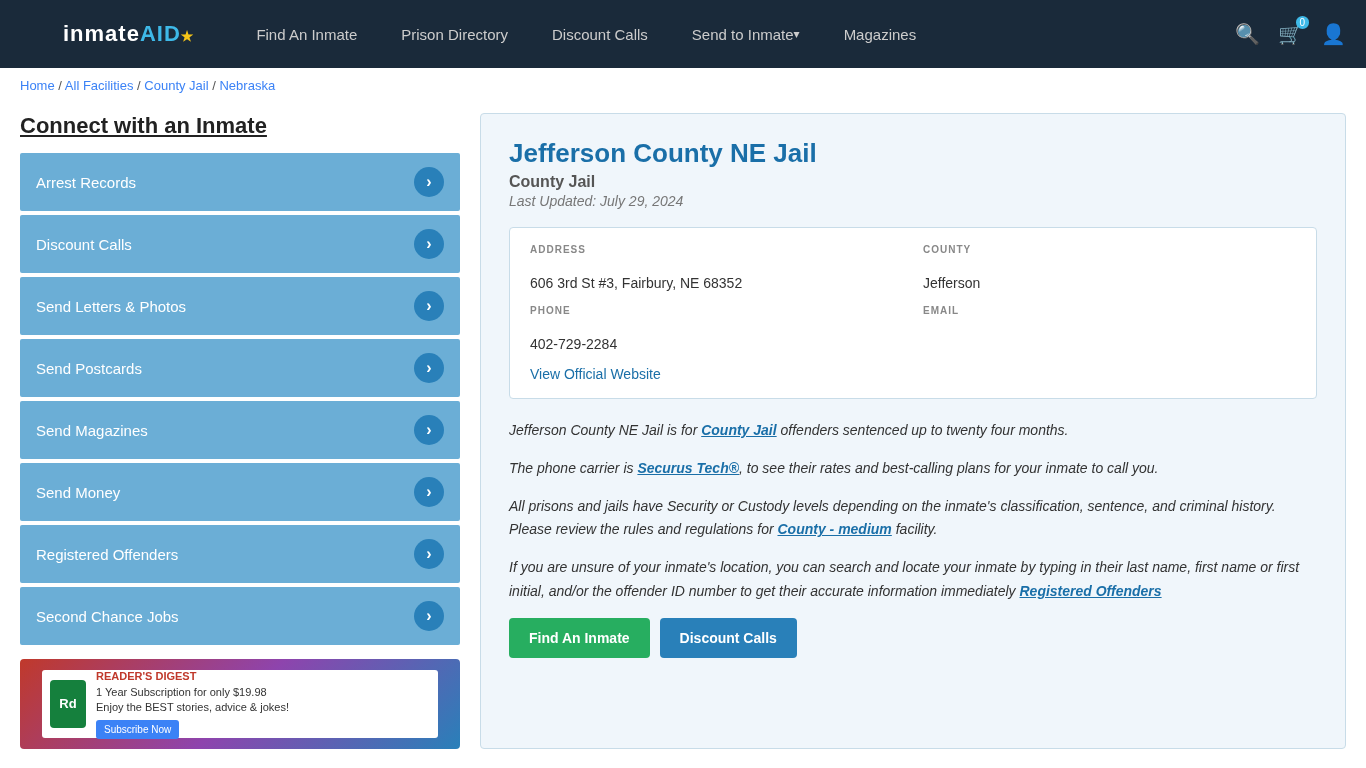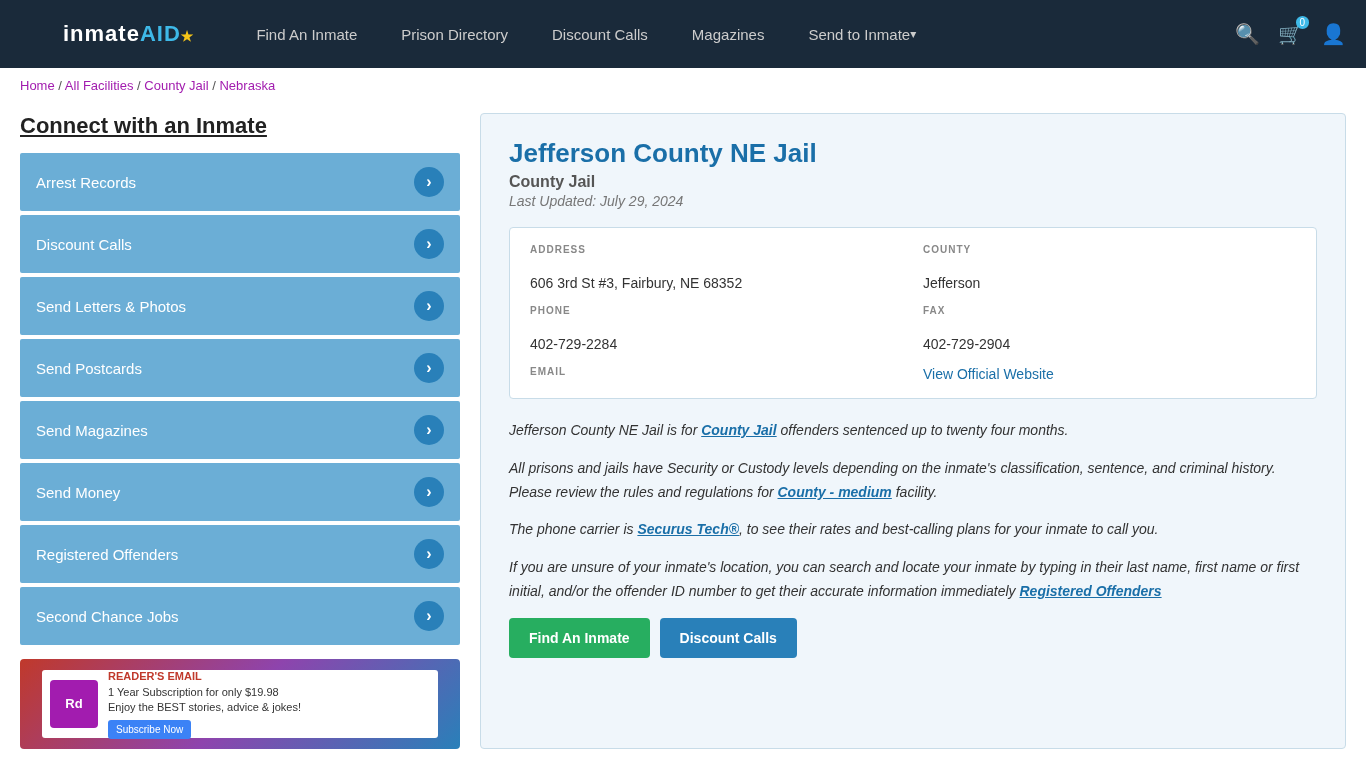--- a/index.html
+++ b/index.html
@@ -42,21 +42,21 @@
       background: #3eb9e8; color: #fff; border-radius: 50%;
       font-size: 10px; padding: 1px 4px; position: absolute;
       top: -6px; right: -6px;
     }
 
     
     .breadcrumb {
       padding: 10px 20px;
       font-size: 13px;
     }
-    .breadcrumb a { color: #a21caf; text-decoration: none; }
+    .breadcrumb a { color: #3b82f6; text-decoration: none; }
     .breadcrumb span { color: #555; }
 
     
     .page-content {
       display: flex;
       padding: 10px 20px 20px 20px;
       gap: 20px;
       max-width: 1366px;
     }
 
@@ -101,23 +101,23 @@
     }
     .ad-inner {
       background: #fff;
       width: 90%;
       height: 75%;
       border-radius: 3px;
       display: flex; align-items: center; padding: 8px;
       gap: 10px;
     }
     .ad-logo {
-      background: #a21caf; color: #fff;
+      background: #15803d; color: #fff;
       font-weight: bold; font-size: 13px;
-      width: 48px; height: 48px;
+      width: 36px; height: 48px;
       display: flex; align-items: center; justify-content: center;
       border-radius: 4px; flex-shrink: 0;
       text-align: center; line-height: 1.2;
     }
     .ad-text { font-size: 11px; color: #333; line-height: 1.4; }
     .ad-text strong { color: #c0392b; }
     .ad-btn {
       background: #3b82f6; color: #fff; border: none;
       padding: 4px 8px; font-size: 10px; border-radius: 3px;
       cursor: pointer; margin-top: 4px;
@@ -192,22 +192,22 @@
 <nav>
   <div class="nav-logo">
     <span class="logo-text">
       <span>inmate</span><span class="logo-aid">AID</span><span class="logo-star">★</span>
     </span>
   </div>
   <div class="nav-links">
     <a class="nav-link">Find An Inmate</a>
     <a class="nav-link">Prison Directory</a>
     <a class="nav-link">Discount Calls</a>
+    <a class="nav-link dropdown">Send to Inmate</a>
     <a class="nav-link">Magazines</a>
-    <a class="nav-link dropdown">Send to Inmate</a>
   </div>
   <div class="nav-icons">
     <button class="nav-icon-btn">🔍</button>
     <button class="nav-icon-btn">
       🛒
       <span class="cart-badge">0</span>
     </button>
     <button class="nav-icon-btn">👤</button>
   </div>
 </nav>
@@ -260,21 +260,21 @@
         <span class="sidebar-arrow">›</span>
       </a>
     </div>
 
     <div class="sidebar-ad">
       <div class="ad-inner">
         <div class="ad-logo">
           <span>Rd</span>
         </div>
         <div class="ad-text">
-          <strong>READER'S EMAIL</strong><br>
+          <strong>READER'S DIGEST</strong><br>
           <span>1 Year Subscription for only $19.98</span><br>
           <span>Enjoy the BEST stories, advice &amp; jokes!</span><br>
           <button class="ad-btn">Subscribe Now</button>
         </div>
       </div>
     </div>
   </div>
 
   <div class="main-content">
     <h1 class="facility-title">Jefferson County NE Jail</h1>
@@ -288,41 +288,37 @@
       </div>
       <div class="info-field">
         <div class="info-label">COUNTY</div>
         <div class="info-value">Jefferson</div>
       </div>
       <div class="info-field">
         <div class="info-label">PHONE</div>
         <div class="info-value">402-729-2284</div>
       </div>
       <div class="info-field">
-        <div class="info-label">FAX</div>
-        <div class="info-value">402-729-2904</div>
-      </div>
-      <div class="info-field">
         <div class="info-label">EMAIL</div>
       </div>
       <div class="info-field">
         <a class="info-link" href="#">View Official Website</a>
       </div>
     </div>
 
     <p class="desc-para">
       <span>Jefferson County NE Jail is for </span><a href="#" class="highlight">County Jail</a><span> offenders sentenced up to twenty four months.</span>
+    </p>
+    <p class="desc-para">
+      <span>The phone carrier is </span><a href="#" class="highlight">Securus Tech®</a><span>, to see their rates and best-calling plans for your inmate to call you.</span>
     </p>
     <p class="desc-para">
       <span>All prisons and jails have Security or Custody levels depending on the inmate's classification, sentence, and criminal history. Please review the rules and regulations for </span><a href="#" class="highlight">County - medium</a><span> facility.</span>
     </p>
     <p class="desc-para">
-      <span>The phone carrier is </span><a href="#" class="highlight">Securus Tech®</a><span>, to see their rates and best-calling plans for your inmate to call you.</span>
-    </p>
-    <p class="desc-para">
       <span>If you are unsure of your inmate's location, you can search and locate your inmate by typing in their last name, first name or first initial, and/or the offender ID number to get their accurate information immediately</span> <a href="#" class="highlight">Registered Offenders</a>
     </p>
 
     <div class="bottom-buttons">
       <button class="btn-green">Find An Inmate</button>
       <button class="btn-blue">Discount Calls</button>
     </div>
   </div>
 
 </div>

